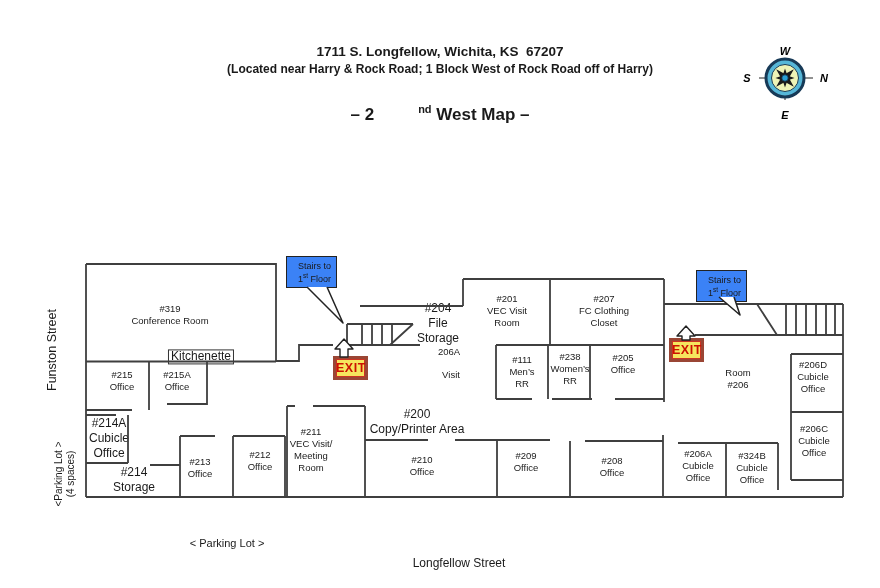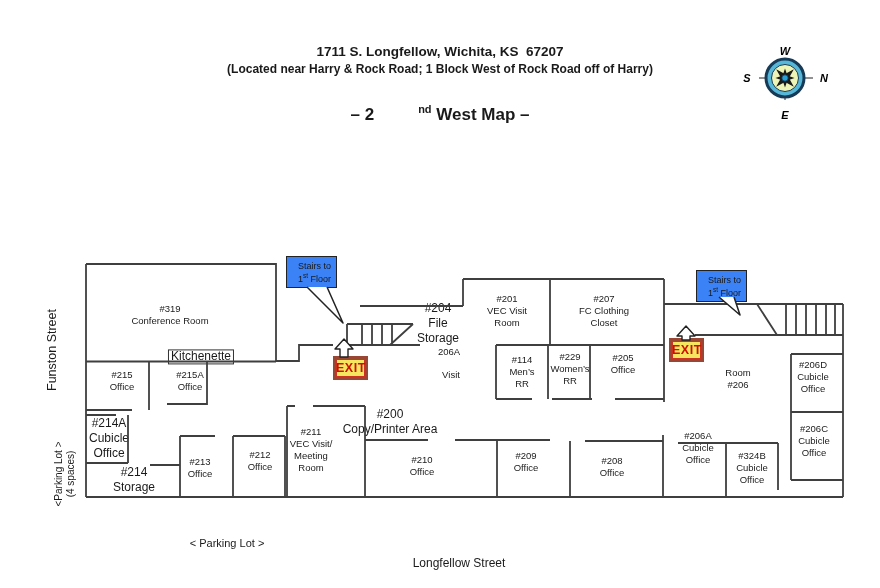--- a/index.html
+++ b/index.html
@@ -82,71 +82,71 @@
       <path d="M757,304 L777,335 M786,304 V335 M796,304 V335 M806,304 V335
                M816,304 V335 M826,304 V335 M835,304 V335"></path>
     </g>
   </svg>
 
   <div class="rlabel" style="left:170px;top:315px">#319
 Conference Room</div>
   <div class="kbox" style="left:201px;top:357px">Kitchenette</div>
   <div class="rlabel" style="left:122px;top:381px">#215
 Office</div>
-  <div class="rlabel" style="left:190px;top:381px">#215A
+  <div class="rlabel" style="left:177px;top:381px">#215A
 Office</div>
   <div class="rlabel sm" style="left:109px;top:438px">#214A
 Cubicle
 Office</div>
   <div class="rlabel sm" style="left:134px;top:480px">#214
 Storage</div>
   <div class="rlabel" style="left:200px;top:468px">#213
 Office</div>
   <div class="rlabel" style="left:260px;top:461px">#212
 Office</div>
   <div class="rlabel" style="left:311px;top:450px">#211
 VEC Visit/
 Meeting
 Room</div>
-  <div class="rlabel sm" style="left:390px;top:422px">#200
+  <div class="rlabel sm" style="left:417px;top:422px">#200
 Copy/Printer Area</div>
   <div class="rlabel" style="left:422px;top:466px">#210
 Office</div>
   <div class="rlabel" style="left:526px;top:462px">#209
 Office</div>
   <div class="rlabel" style="left:612px;top:467px">#208
 Office</div>
   <div class="rlabel sm" style="left:438px;top:323px">#204
 File
 Storage</div>
   <div class="rlabel" style="left:449px;top:352px">206A</div>
   <div class="rlabel" style="left:451px;top:375px">Visit</div>
   <div class="rlabel" style="left:507px;top:311px">#201
 VEC Visit
 Room</div>
   <div class="rlabel" style="left:604px;top:311px">#207
 FC Clothing
 Closet</div>
-  <div class="rlabel" style="left:522px;top:372px">#114
+  <div class="rlabel" style="left:522px;top:372px">#111
 Men’s
 RR</div>
-  <div class="rlabel" style="left:570px;top:369px">#229
+  <div class="rlabel" style="left:570px;top:369px">#238
 Women’s
 RR</div>
   <div class="rlabel" style="left:623px;top:364px">#205
 Office</div>
   <div class="rlabel" style="left:738px;top:379px">Room
 #206</div>
   <div class="rlabel" style="left:813px;top:377px">#206D
 Cubicle
 Office</div>
   <div class="rlabel" style="left:814px;top:441px">#206C
 Cubicle
 Office</div>
-  <div class="rlabel" style="left:698px;top:448px">#206A
+  <div class="rlabel" style="left:698px;top:466px">#206A
 Cubicle
 Office</div>
   <div class="rlabel" style="left:752px;top:468px">#324B
 Cubicle
 Office</div>
 
   <div class="street-v" style="left:52px;top:350px">Funston Street</div>
   <div class="street-v2" style="left:65px;top:474px">&lt;Parking Lot &gt;
 (4 spaces)</div>
   <div class="street-h" style="left:227px;top:543px;font-size:11px">&lt; Parking Lot &gt;</div>

